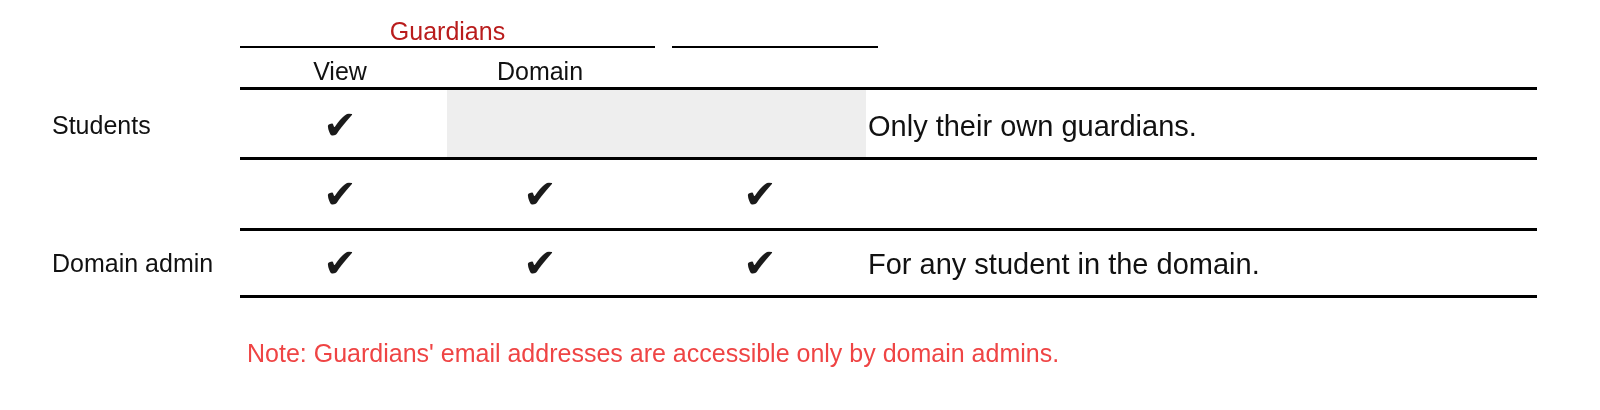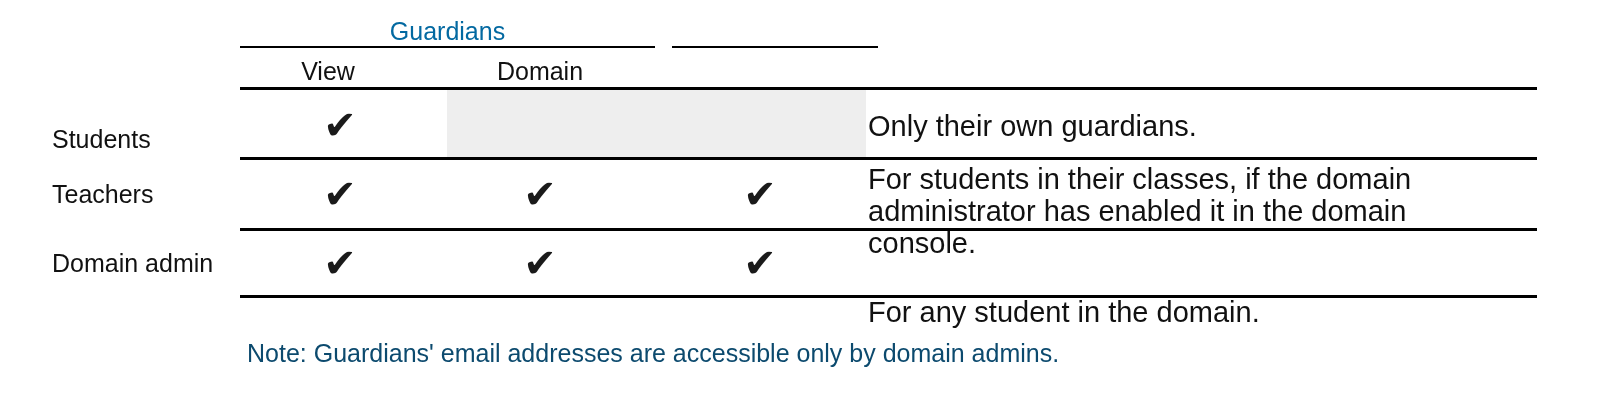--- a/index.html
+++ b/index.html
@@ -28,21 +28,21 @@
     height: 3px;
   }
   .rule.thin { height: 2px; }
 
   
   .group-label {
     position: absolute;
     text-align: center;
     font-size: 25px;
     line-height: 30px;
-    color: #0369a1;
+    color: #b91c1c;
     white-space: nowrap;
   }
 
   
   .sub-label {
     position: absolute;
     text-align: center;
     font-size: 25px;
     line-height: 30px;
     color: #111111;
@@ -86,75 +86,73 @@
     color: #111111;
     width: 700px;
   }
 
   
   .note {
     position: absolute;
     left: 247px;
     font-size: 25px;
     line-height: 30px;
-    color: #0c4a6e;
+    color: #ef4444;
     white-space: nowrap;
   }
 </style>
 </head>
 <body>
 
 <div class="sheet">
 
   <div class="group-label" style="left:240px; top:16px; width:415px;">Guardians</div>
 
 
   <div class="rule thin" style="left:240px; top:46px; width:415px;"></div>
   <div class="rule thin" style="left:672px; top:46px; width:206px;"></div>
 
-  <div class="sub-label" style="left:228px; top:56px; width:200px;">View</div>
+  <div class="sub-label" style="left:240px; top:56px; width:200px;">View</div>
 
   <div class="sub-label" style="left:440px; top:56px; width:200px;">Domain</div>
 
 
   <div class="rule" style="left:240px; top:87px; width:1297px;"></div>
 
   <div class="shade" style="left:447px; top:90px; width:419px; height:67px;"></div>
 
-  <div class="row-label" style="top:124px;">Students</div>
+  <div class="row-label" style="top:110px;">Students</div>
 
   <div class="check" style="left:310px; top:105px;">✔</div>
 
   <div class="check" style="left:510px; top:105px;"></div>
 
   <div class="check" style="left:730px; top:105px;"></div>
 
   <div class="desc" style="top:110px;">Only their own guardians.</div>
 
   <div class="rule" style="left:240px; top:157px; width:1297px;"></div>
 
-  <div class="row-label" style="top:179px;">Teachers</div>
 
   <div class="check" style="left:310px; top:174px;">✔</div>
 
   <div class="check" style="left:510px; top:174px;">✔</div>
 
   <div class="check" style="left:730px; top:174px;">✔</div>
 
-  <div class="desc" style="top:163px; width:648px;">For students in their classes, if the domain administrator has enabled it in the domain console.</div>
 
   <div class="rule" style="left:240px; top:228px; width:1297px;"></div>
 
   <div class="row-label" style="top:248px;">Domain admin</div>
 
   <div class="check" style="left:310px; top:243px;">✔</div>
 
   <div class="check" style="left:510px; top:243px;">✔</div>
 
   <div class="check" style="left:730px; top:243px;">✔</div>
 
-  <div class="desc" style="top:248px;margin-top:48px;">For any student in the domain.</div>
+  <div class="desc" style="top:248px;">For any student in the domain.</div>
 
   <div class="rule" style="left:240px; top:295px; width:1297px;"></div>
 
   <div class="note" style="top:338px;">Note: Guardians' email addresses are accessible only by domain admins.</div>
 
 </div>
 
 </body></html>

